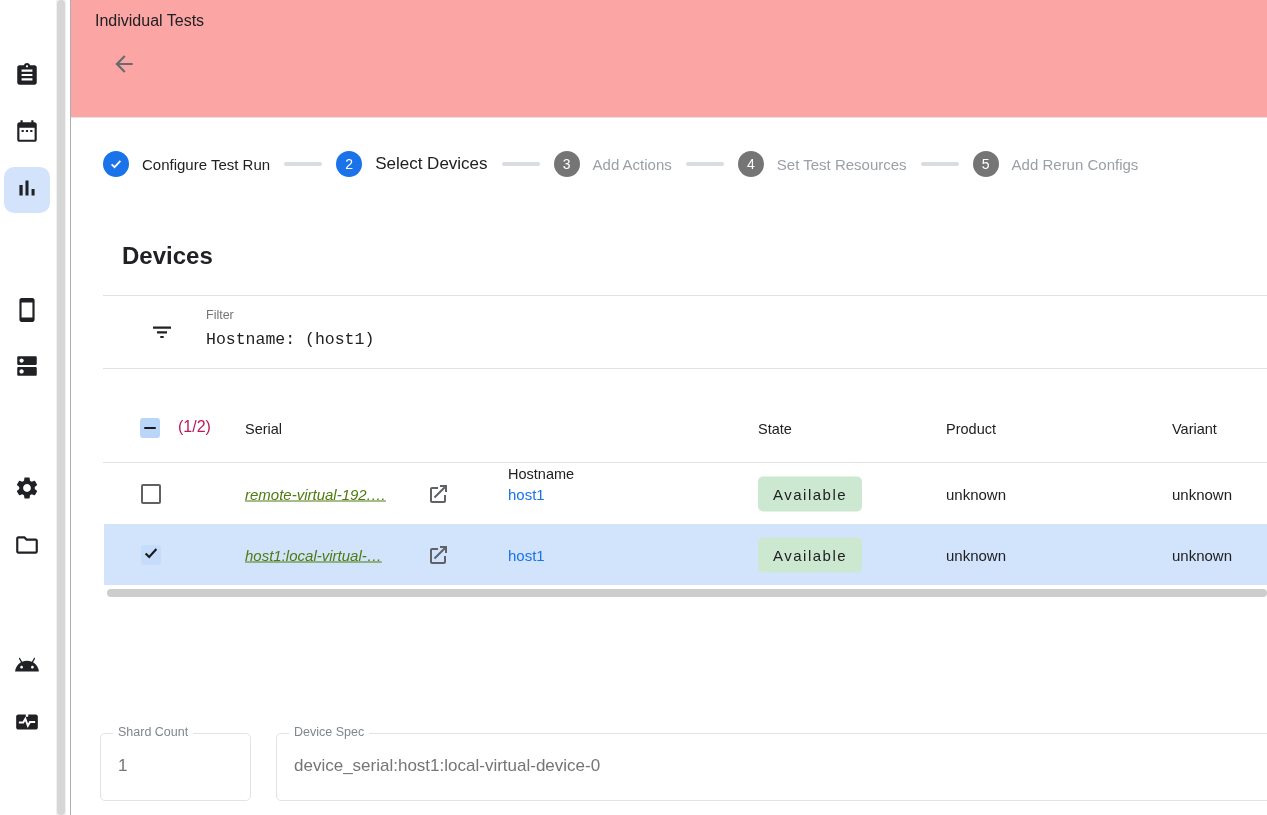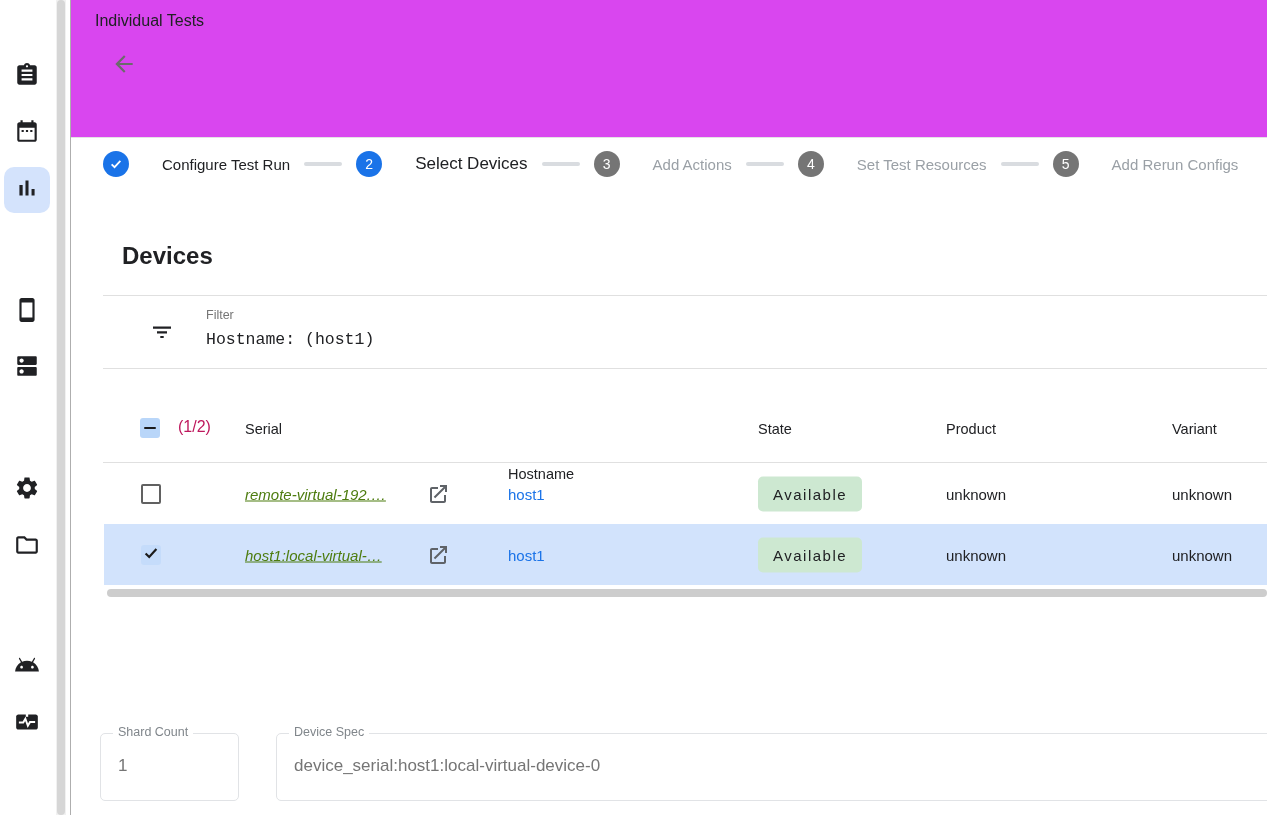--- a/index.html
+++ b/index.html
@@ -10,29 +10,29 @@
   
   .nav-rail { position:absolute; left:0; top:0; width:56px; height:815px; background:#fff; z-index:5; }
   .nav-item { position:absolute; left:4px; width:46px; height:46px; display:flex; align-items:center; justify-content:center; border-radius:10px; cursor:pointer; }
   .nav-item.active { background:#d4e3fc; }
   .nav-item svg { width:26px; height:26px; fill:#202124; }
   .vscrollbar-track { position:absolute; left:56px; top:0; width:10px; height:815px; background:#f1f1f1; z-index:4; }
   .vscrollbar-thumb { position:absolute; left:57px; top:0; width:8px; height:815px; background:#d6d6d6; border-radius:4px; z-index:5; }
   .content-border { position:absolute; left:70px; top:0; width:1px; height:815px; background:#aeaeae; z-index:6; }
 
   
-  .header-band { position:absolute; left:71px; top:0; width:1196px; height:138px; background:#d946ef; border-bottom:1px solid #e3e3e3; }
+  .header-band { position:absolute; left:71px; top:0; width:1196px; height:118px; background:#fca5a5; border-bottom:1px solid #e3e3e3; }
   .section-title { position:absolute; left:24px; top:12px; font-size:16px; color:#202124; }
   .back-btn { position:absolute; left:40px; top:51px; width:26px; height:26px; cursor:pointer; }
   .back-btn svg { width:26px; height:26px; fill:#6b6b6b; }
   .page-title { position:absolute; left:91px; top:53px; font-size:22px; color:#202124; }
 
   
   .stepper { position:absolute; left:103px; top:148px; height:32px; display:flex; align-items:center; }
-  .step { display:flex; align-items:center;gap:20px; }
+  .step { display:flex; align-items:center; }
   .step-circle { width:26px; height:26px; border-radius:50%; display:flex; align-items:center; justify-content:center; color:#fff; font-size:14px; flex:none; }
   .step-circle.done, .step-circle.active { background:#1a73e8; }
   .step-circle.pending { background:#757575; }
   .step-circle svg { width:14px; height:14px; stroke:#fff; fill:none; stroke-width:3; }
   .step-label { margin-left:13px; font-size:15px; color:#202124; white-space:nowrap; }
   .step-label.active { font-size:17px; }
   .step-label.pending { color:#9aa0a6; }
   .step-connector { width:38px; height:4px; background:#d9dce0; border-radius:2px; margin:0 14px; }
 
   
@@ -66,21 +66,21 @@
   .state-chip { left:654px; background:#cde8d1; color:#202124; border-radius:5px; padding:9px 15px; letter-spacing:1.5px; font-size:15px; }
   .cell-product { left:842px; color:#202124; }
   .cell-variant { left:1068px; color:#202124; }
 
   .hscrollbar { position:absolute; left:107px; top:589px; width:1160px; height:8px; background:#cdcdcd; border-radius:4px; cursor:pointer; }
 
   
   .field { position:absolute; top:733px; height:68px; border:1px solid #e1e3e6; border-radius:5px; background:#fff; }
   .field-label { position:absolute; top:-9px; left:12px; background:#fff; padding:0 5px; font-size:12.5px; color:#80868b; white-space:nowrap; }
   .field input { position:absolute; left:17px; top:22px; border:none; outline:none; background:transparent; font-family:"Liberation Sans",sans-serif; font-size:17px; color:#757575; width:calc(100% - 30px); }
-  .field.shard { left:100px; width:139px; }
+  .field.shard { left:100px; width:151px; }
   .field.spec { left:276px; width:1014px; }
 </style>
 </head>
 <body>
 
 <div id="app">
 
   <nav class="nav-rail">
     <div class="nav-item" style="top:54px">
       <span><svg viewBox="0 0 24 24">

